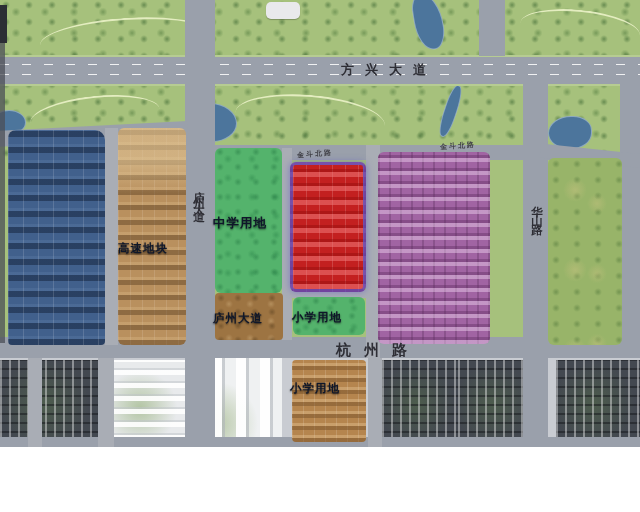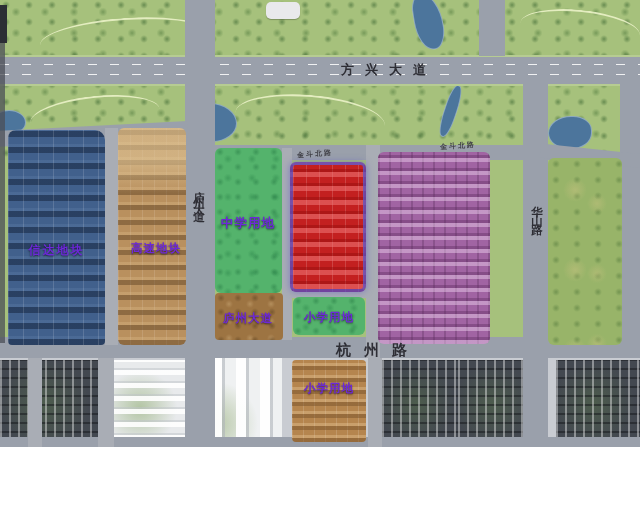--- a/index.html
+++ b/index.html
@@ -18,21 +18,21 @@
   
   .road{background:#9aa0ab;z-index:3;}
   .road-narrow{background:#a9adb5;z-index:3;}
   .avenue{border-top:2px solid #b6cc92;border-bottom:2px solid #b6cc92;}
   .lane{position:absolute;left:0;right:0;height:1px;
     background-image:repeating-linear-gradient(90deg, rgba(255,255,255,.85) 0 9px, transparent 9px 22px);}
   .roadlabel{z-index:6;color:#2e2e35;font-weight:bold;white-space:nowrap;}
   .vlabel{writing-mode:vertical-rl;text-orientation:upright;}
   
   .parcel{z-index:4;border-radius:5px;}
-  .plabel{position:absolute;left:0;right:1px;text-align:center;color:#6d28d9;font-weight:bold;
+  .plabel{position:absolute;left:0;right:1px;color:#0f172a;font-weight:bold;
           letter-spacing:2px;text-shadow:0 1px 2px rgba(0,0,0,.6);white-space:nowrap;z-index:5;}
   .p-xinda{background-color:#41608c;background-image:
       repeating-linear-gradient(90deg, rgba(255,255,255,.14) 0 1px, transparent 1px 15px),
       repeating-linear-gradient(0deg, rgba(18,32,56,.5) 0 6px, rgba(93,124,166,.35) 6px 9px, transparent 9px 16px);
       border-radius:8px 10px 4px 4px;}
   .p-gaosu{background-color:#b9905e;background-image:
       linear-gradient(180deg, rgba(224,198,152,.6) 0 16%, transparent 30%),
       repeating-linear-gradient(0deg, rgba(90,62,32,.45) 0 5px, rgba(224,192,142,.3) 5px 8px, transparent 8px 15px),
       repeating-linear-gradient(90deg, rgba(255,255,255,.12) 0 1px, transparent 1px 12px);
       border-radius:6px;}
@@ -120,21 +120,20 @@
     <div class="abs road" style="left:0;top:437px;width:640px;height:10px;"></div>
     <div class="abs road-narrow" style="left:105px;top:128px;width:13px;height:217px;"></div>
     <div class="abs road-narrow" style="left:282px;top:148px;width:10px;height:192px;"></div>
     <div class="abs road-narrow" style="left:366px;top:145px;width:14px;height:213px;"></div>
     <div class="abs road-narrow" style="left:282px;top:290px;width:98px;height:8px;"></div>
     <div class="abs road-narrow" style="left:98px;top:358px;width:16px;height:89px;"></div>
     <div class="abs road-narrow" style="left:368px;top:358px;width:14px;height:89px;"></div>
     <div class="abs road-narrow" style="left:28px;top:358px;width:14px;height:89px;"></div>
 
     <div class="abs parcel p-xinda" style="left:8px;top:130px;width:97px;height:215px;"></div>
-    <div class="plabel" style="top:242px;left:8px;width:97px;font-size:12px;">信达地块</div>
 
     <div class="abs parcel p-gaosu" style="left:118px;top:128px;width:68px;height:217px;"></div>
     <div class="plabel" style="top:241px;left:118px;width:76px;font-size:11.5px;letter-spacing:1px;">高速地块</div>
 
     <div class="abs parcel p-green" style="left:215px;top:148px;width:67px;height:145px;"></div>
     <div class="plabel" style="top:215px;left:213px;width:70px;font-size:12.5px;letter-spacing:1px;">中学用地</div>
 
     <div class="abs parcel p-shequ" style="left:215px;top:293px;width:68px;height:47px;"></div>
     <div class="plabel" style="top:311px;left:213px;width:70px;font-size:11.5px;letter-spacing:1px;">庐州大道</div>
 

